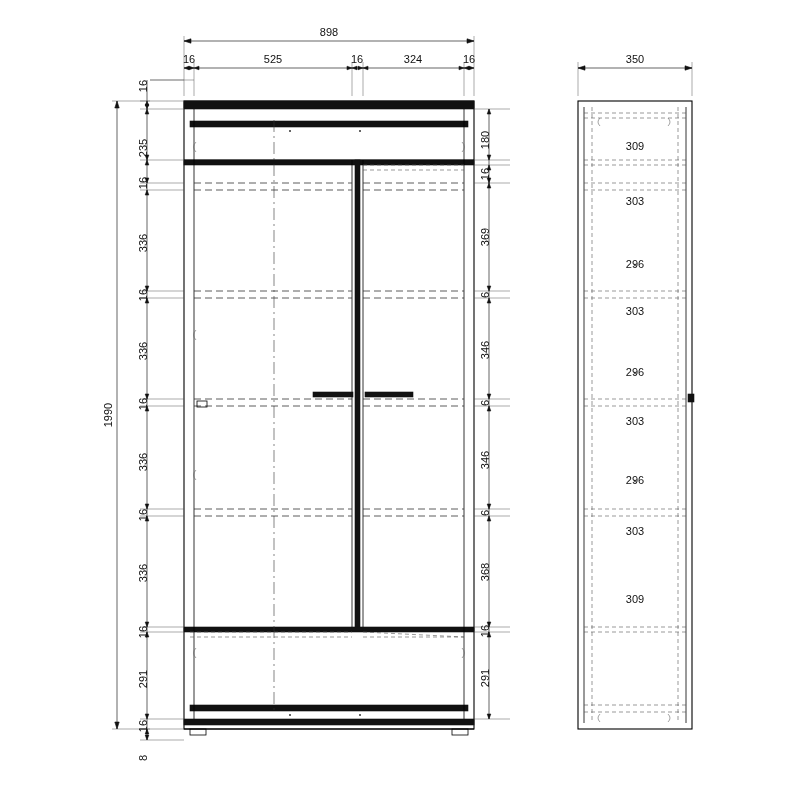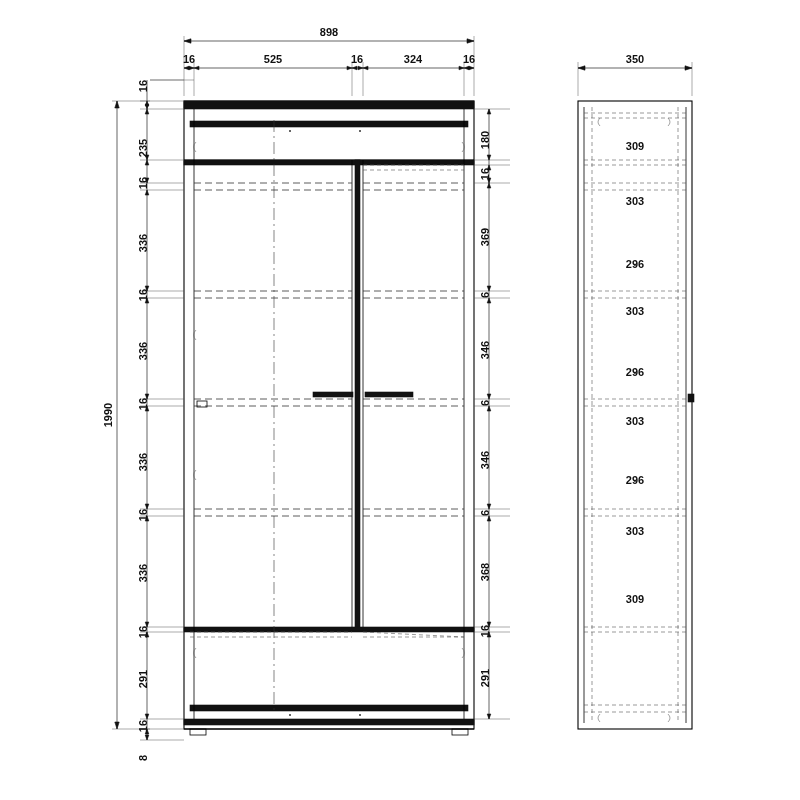--- a/index.html
+++ b/index.html
@@ -11,21 +11,20 @@
     width: 800px;
     height: 800px;
     font-family: "Liberation Sans", sans-serif;
     color: #1a1a1a;
     overflow: hidden;
   }
   #stage {
     position: relative;
     width: 632px;
     height: 800px;
-    font-weight: bold;
   }
   svg#drawing {
     position: absolute;
     left: 0;
     top: 0;
     width: 800px;
     height: 800px;
   }
   .dim-text {
     font-family: "Liberation Sans", sans-serif;

